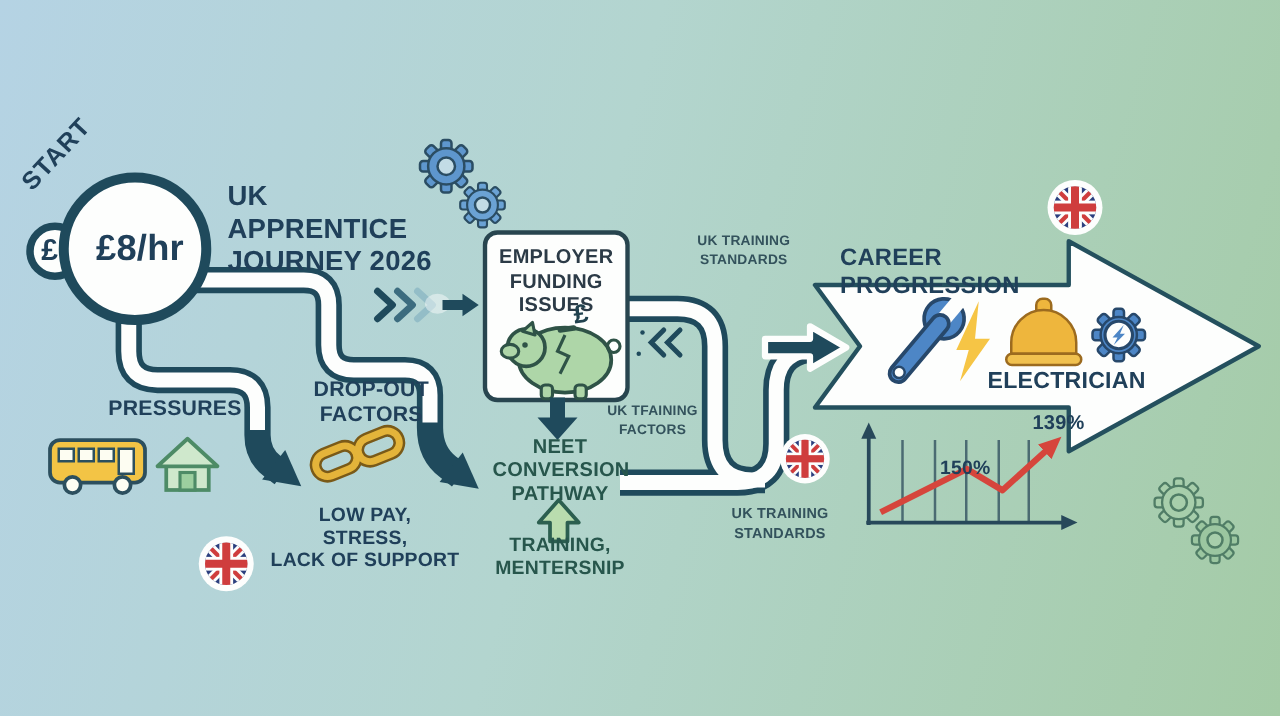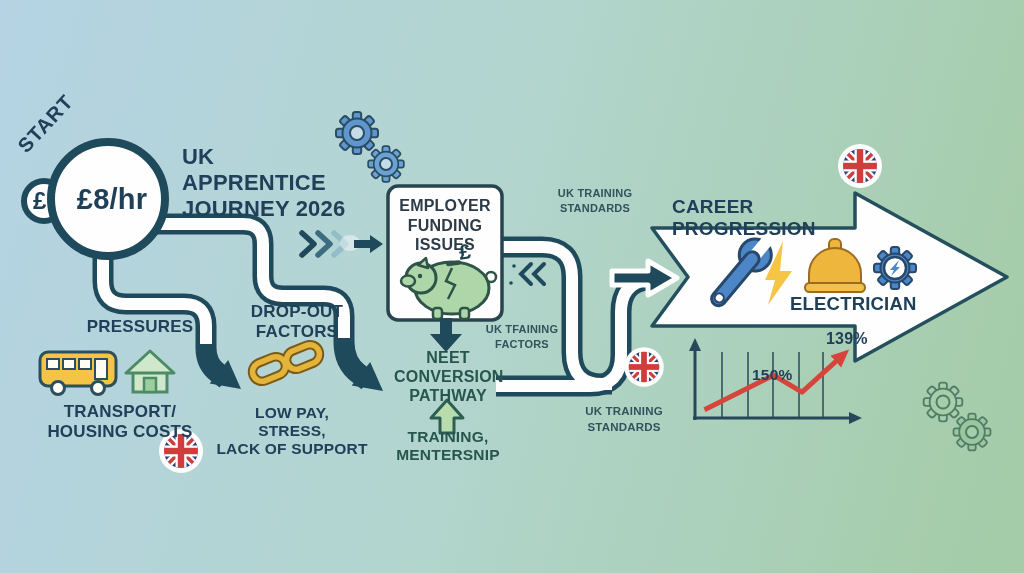--- a/index.html
+++ b/index.html
@@ -203,22 +203,20 @@
 <div class="lbl c" style="left:450px;top:240px;width:30px;font-size:21px;transform:rotate(-8deg);color:#21424f;">£</div>
 
 <div class="lbl c muted" style="left:536px;top:186px;width:118px;font-size:11px;line-height:1.35;">UK TRAINING
 STANDARDS</div>
 <div class="lbl c muted" style="left:466px;top:322px;width:112px;font-size:11px;line-height:1.35;">UK TFAINING
 FACTORS</div>
 <div class="lbl c muted" style="left:560px;top:404px;width:128px;font-size:11.5px;line-height:1.35;">UK TRAINING
 STANDARDS</div>
 
 <div class="lbl c" style="left:66px;top:317px;width:148px;font-size:17px;">PRESSURES</div>
-<div class="lbl c" style="left:22px;top:402px;width:196px;font-size:17px;">TRANSPORT/
-HOUSING COSTS</div>
 <div class="lbl c" style="left:226px;top:302px;width:142px;font-size:17px;">DROP-OUT
 FACTORS</div>
 <div class="lbl c" style="left:210px;top:380px;width:164px;font-size:15.5px;line-height:1.15;margin-top:24px;">LOW PAY,
 STRESS,
 LACK OF SUPPORT</div>
 
 <div class="lbl c green" style="left:386px;top:428px;width:124px;font-size:15.5px;">TRAINING,
 MENTERSNIP</div>
 <div class="lbl c green" style="left:394px;top:349px;width:108px;font-size:16px;">NEET
 CONVERSION

